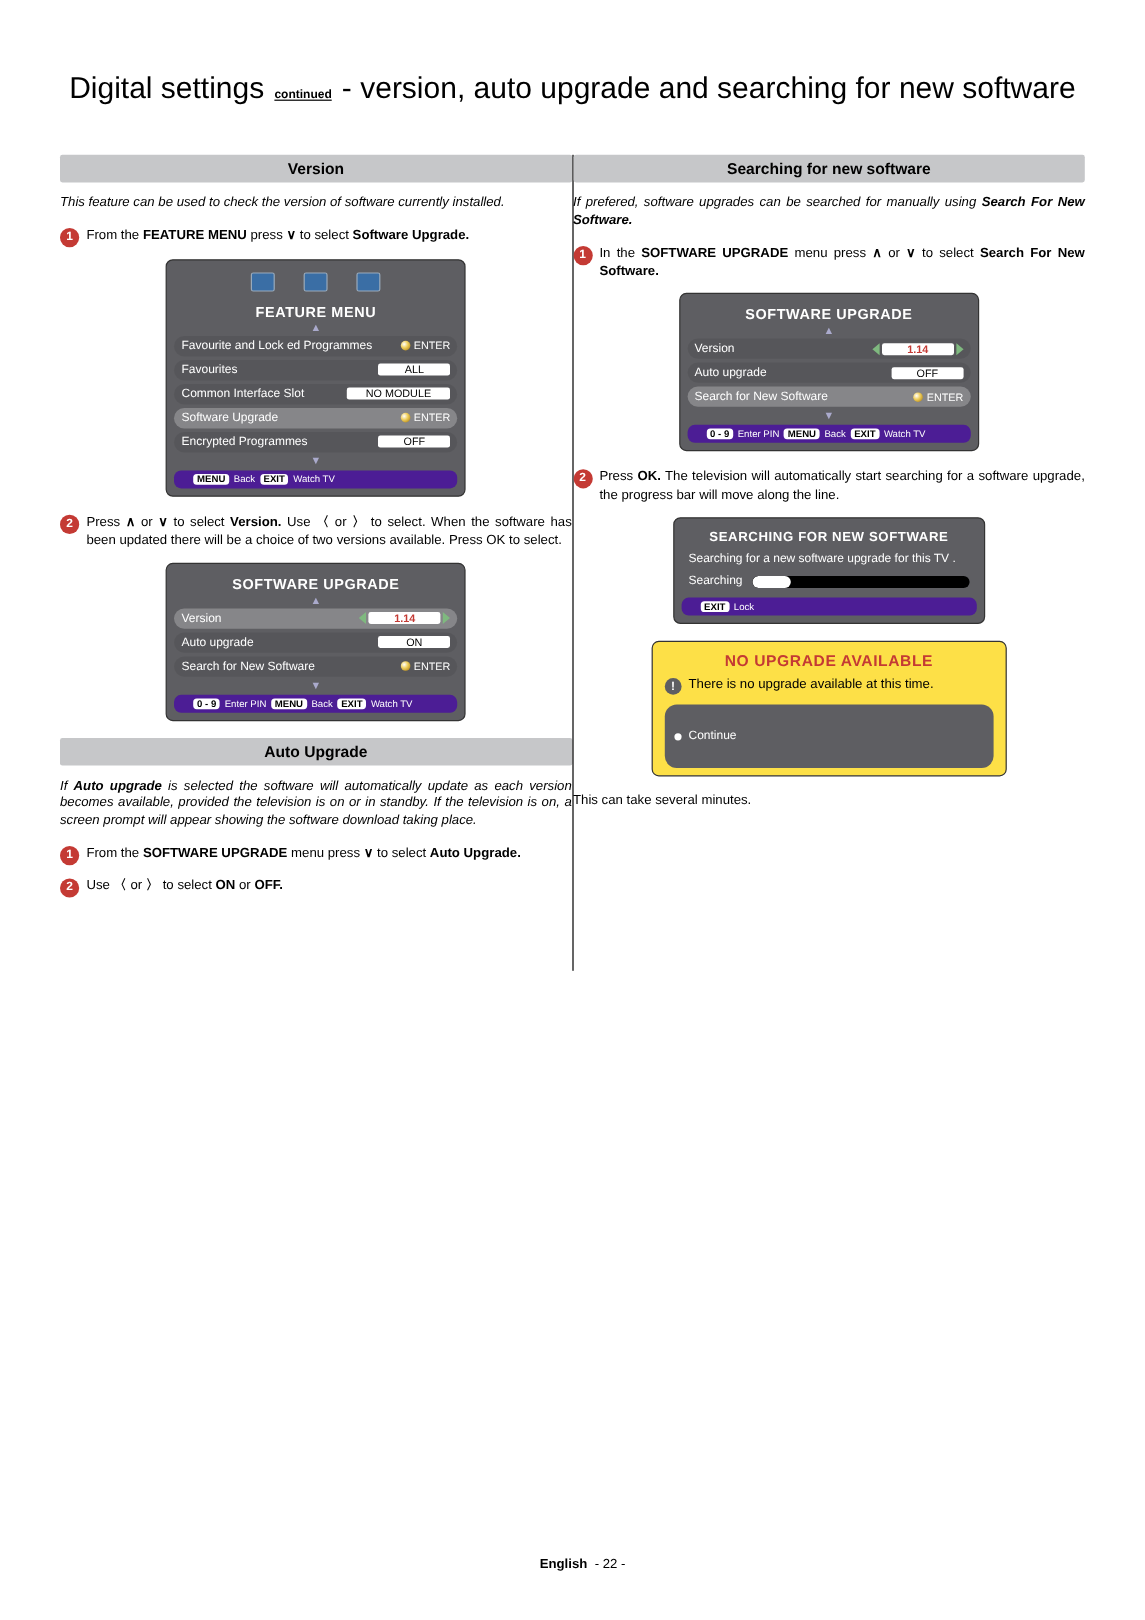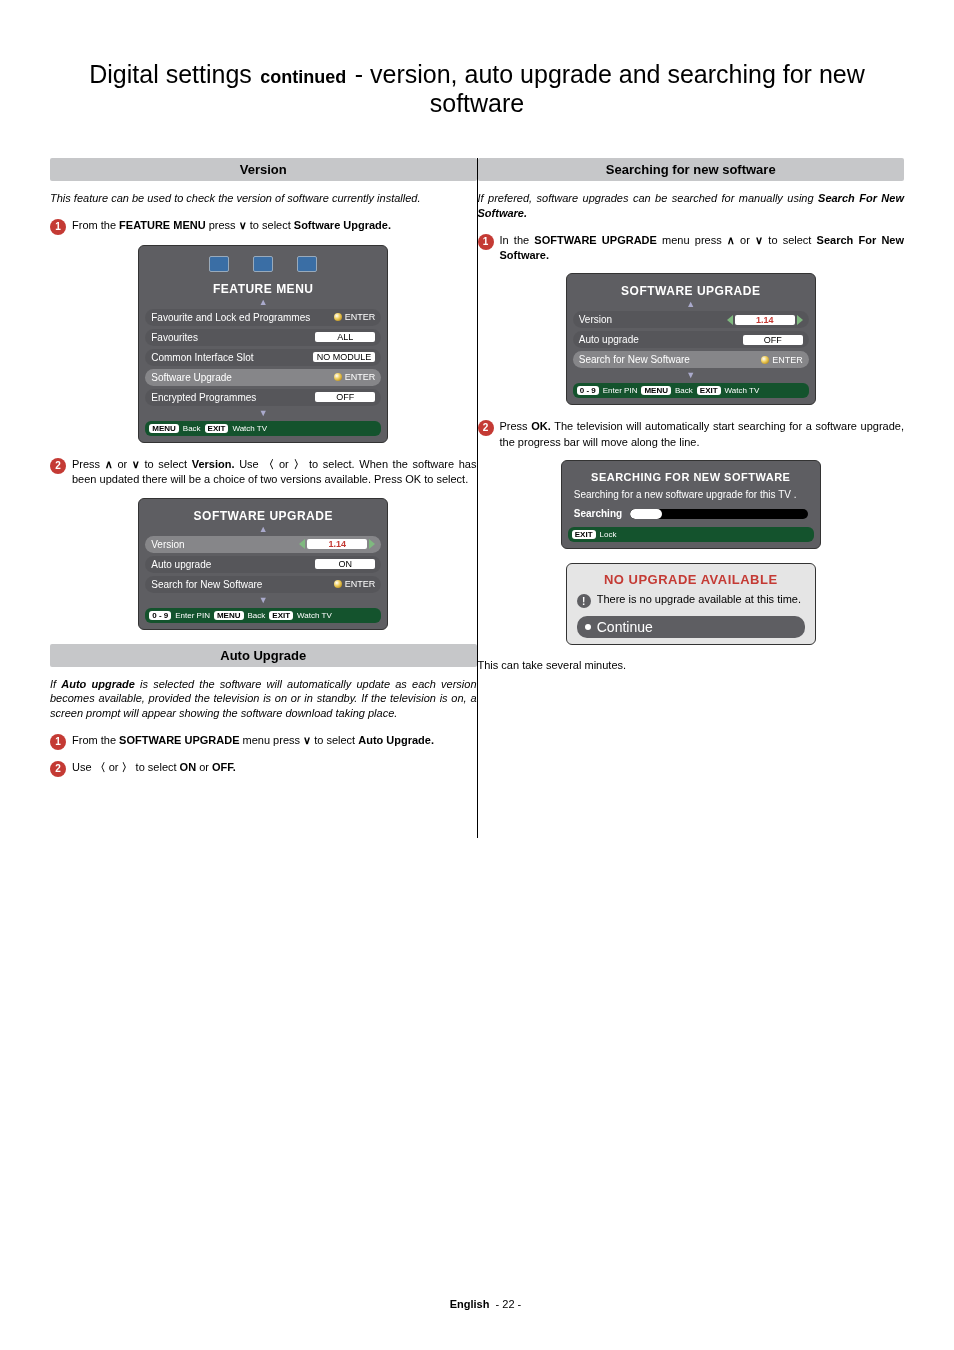--- a/index.html
+++ b/index.html
@@ -1,61 +1,61 @@
 <!DOCTYPE html>
 <html><head>
 <meta charset="utf-8">
 <style>
   * { box-sizing: border-box; margin: 0; padding: 0; }
   body { font-family: Arial, Helvetica, sans-serif; background: #fff; width: 954px; margin: 0 auto; color: #000; }
   .page { padding: 60px 50px 40px 50px; position: relative; min-height: 1350px; }
   .title-block { text-align: center; margin-bottom: 40px; }
   .title-main { font-size: 25px; font-weight: normal; display: inline; }
-  .title-cont { font-size: 18px; font-weight: bold; display: inline; margin: 0 4px; }
+  .title-cont { font-size: 10px; font-weight: bold; display: inline; margin: 0 4px; text-decoration: underline; }
   .columns { display: flex; }
   .col { flex: 1; }
   .col-divider { width: 1px; background: #000; height: 680px; }
   .section-header { background: #c6c7c9; text-align: center; font-weight: bold; font-size: 13px; padding: 4px 0; margin-bottom: 10px; border-radius: 2px; }
   .intro { font-style: italic; font-size: 11px; line-height: 1.35; margin-bottom: 12px; text-align: justify; }
   .step { display: flex; gap: 6px; font-size: 11px; line-height: 1.4; margin-bottom: 10px; text-align: justify; }
   .bullet { flex: 0 0 16px; height: 16px; border-radius: 50%; background: #c43a34; color: #fff; font-size: 10px; font-weight: bold; display: flex; align-items: center; justify-content: center; margin-top: 1px; }
   .step-text { flex: 1; }
   .step-text b { font-weight: bold; }
   .arrow { display:inline-block; font-weight:bold; }
   
   .osd { background: #5e5e62; border: 1px solid #333; border-radius: 6px; padding: 6px 6px 6px 6px; margin: 8px auto 14px auto; width: 250px; color: #fff; font-size: 10px; }
   .osd-title { text-align: center; font-size: 12px; letter-spacing: 0.5px; padding: 4px 0 2px 0; font-weight: bold; }
   .osd-carets { text-align:center; font-size:9px; line-height:8px; color:#aac; }
   .osd-icons { text-align:center; padding:4px 0 6px 0; display:flex; justify-content:center; gap:24px; }
   .osd-icon { width:20px; height:16px; background:#3a6ea5; border:1px solid #9ab; border-radius:2px; }
   .osd-row { display:flex; align-items:center; justify-content:space-between; background: rgba(0,0,0,0.08); border-radius: 10px; padding: 3px 6px; margin: 3px 0; }
   .osd-row.highlight { background: rgba(255,255,255,0.25); }
   .osd-row.highlight .osd-label { color:#fff; }
   .osd-label { font-size: 10px; }
-  .osd-val { background:#fff; color:#000; font-size:9px; padding: 0 4px; border-radius:2px; min-width:60px; text-align:center; }
+  .osd-val { background:#fff; color:#000; font-size:9px; padding: 0 16px; border-radius:2px; min-width:60px; text-align:center; }
   .osd-val.red { color:#c43a34; font-weight:bold; }
   .osd-val-wrap { display:flex; align-items:center; gap:2px; }
   .triangle-l, .triangle-r { width:0; height:0; border-top:5px solid transparent; border-bottom:5px solid transparent; }
   .triangle-l { border-right:6px solid #7fb97f; }
   .triangle-r { border-left:6px solid #7fb97f; }
   .osd-val-enter { font-size:9px; display:flex; align-items:center; gap:3px; }
   .dot-enter { width:8px; height:8px; border-radius:50%; background: radial-gradient(circle at 35% 35%, #fff, #f0d060 40%, #a07000 100%); }
-  .osd-footer { background:#14532d; border-radius:6px; margin-top:4px; padding:3px 4px; display:flex; align-items:center; gap:4px; flex-wrap:wrap;text-align:right; }
+  .osd-footer { background:#4c1d95; border-radius:6px; margin-top:4px; padding:3px 16px; display:flex; align-items:center; gap:4px; flex-wrap:wrap;text-align:right; }
   .keycap { background:#fff; color:#000; border-radius:3px; padding:0 3px; font-size:8px; font-weight:bold; }
   .foot-text { font-size:8px; }
   
   .osd-wide { width: 260px; }
-  .progress-row { display:flex; align-items:flex-end; gap:8px; padding:4px 6px;font-weight:bold; }
+  .progress-row { display:flex; align-items:flex-end; gap:8px; padding:4px 6px; }
   .progress-track { flex:1; height:10px; background:#000; border-radius:6px; position:relative; overflow:hidden; }
   .progress-fill { position:absolute; left:0; top:0; bottom:0; width:18%; background:#fff; border-radius:6px; }
-  .no-upg { background:#e5e5e5; border:1px solid #333; border-radius:6px; padding:8px 10px 6px 10px; margin: 8px auto 14px auto; width:250px; color:#000; font-size:11px; }
+  .no-upg { background:#fde047; border:1px solid #333; border-radius:6px; padding:8px 10px 6px 10px; margin: 8px auto 14px auto; width:296px; color:#000; font-size:11px; }
   .no-upg-title { text-align:center; color:#c43a34; font-size:13px; font-weight:bold; letter-spacing:0.5px; margin-bottom:6px; }
   .no-upg-body { display:flex; gap:6px; align-items:flex-start; margin-bottom:8px; }
   .info-icon { width:14px; height:14px; border-radius:50%; background:#5e5e62; color:#fff; font-size:10px; font-weight:bold; display:flex; align-items:center; justify-content:center; flex:0 0 14px; margin-top:1px; }
-  .no-upg-continue { background:#5e5e62; color:#fff; border-radius:10px; padding:3px 8px; display:flex; align-items:center; gap:6px; font-size:14px; }
+  .no-upg-continue { background:#5e5e62; color:#fff; border-radius:10px; padding:21px 8px; display:flex; align-items:center; gap:6px; font-size:10px; }
   .small-dot { width:6px; height:6px; border-radius:50%; background:#fff; }
   .footer { position:absolute; bottom:40px; left:17px; right:0; text-align:center; font-size:11px; }
   .footer b { font-weight:bold; }
 </style>
 </head>
 <body>
 
 <div class="page">
 
   <div class="title-block">

